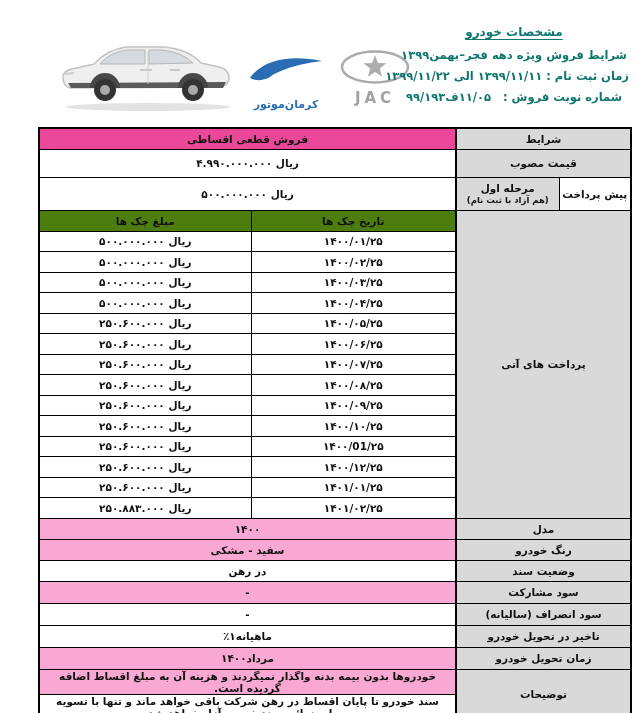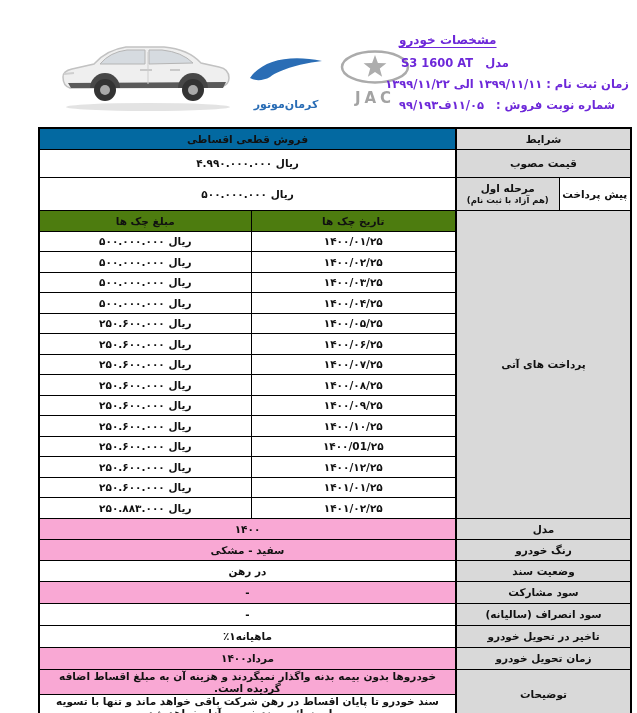--- a/index.html
+++ b/index.html
@@ -11,39 +11,39 @@
     overflow: hidden;
   }
   .page { position: absolute; inset: 0; background: #fff; }
 
   
   .header { position: absolute; top: 0; left: 0; width: 637px; height: 127px; }
   .car-art { position: absolute; left: 52px; top: 26px; width: 192px; height: 88px; }
   .kerman { position: absolute; left: 244px; top: 54px; width: 84px; height: 46px; text-align: center; }
   .kerman-word { font-size: 11px; font-weight: bold; color: #2a6db5; direction: rtl; margin-top: 12px; letter-spacing: .3px; }
   .jac { position: absolute; left: 336px; top: 46px; width: 78px; height: 62px; }
-  .htext { position: absolute; right: 8px; top: 30px; width: 230px; direction: rtl; text-align: left; font-weight: bold; color: #6d28d9; }
+  .htext { position: absolute; right: 8px; top: 22px; width: 230px; direction: rtl; text-align: center; font-weight: bold; color: #0f766e; }
   .htext .line { font-size: 11.5px; line-height: 21px; white-space: nowrap; }
   .htext .title { font-size: 12px; text-decoration: underline; text-underline-offset: 3px; margin-bottom: 2px; }
   .model-val { direction: ltr; unicode-bidi: embed; margin-left: 2px; }
   .gap { display: inline-block; width: 12px; }
 
   
   table.main {
     position: absolute; left: 38px; top: 127px; width: 592px;
     border-collapse: collapse; direction: rtl; table-layout: fixed;
     border: 2.5px solid #000;
   }
   table.main td {
     border: 1px solid #000;
     font-weight: bold; text-align: center; vertical-align: middle;
     font-size: 10.5px; color: #111; padding: 0 2px; overflow: hidden;
   }
   .lbl  { background: #d9d9d9; font-size: 10px; }
-  .hdr  { background: #0369a1; }
+  .hdr  { background: #ec4899; }
   .chdr { background: #4d7c0f; }
   .shade { background: #f9a8d4; }
   .val { direction: ltr; }
   .big { font-size: 13.5px; }
   .det { font-size: 11px; }
   .note { font-size: 9.5px; direction: rtl; }
   .stage-note { font-size: 8.5px; display: block; margin-top: 1px; }
   .bb2 td { border-bottom-width: 2px; }
   .bt2 td { border-top-width: 2px; }
   .divL { border-left-width: 2px !important; }
@@ -80,21 +80,21 @@
     </div>
 
     <svg class="jac" viewBox="0 0 78 62" aria-hidden="true">
       <ellipse cx="39" cy="21" rx="33" ry="15.5" fill="none" stroke="#ababab" stroke-width="2.5"></ellipse>
       <polygon points="39,9 41.9,17 50.4,17.3 43.8,22.5 46.1,30.7 39,26 31.9,30.7 34.2,22.5 27.6,17.3 36.1,17" fill="#adadad"></polygon>
       <text x="39" y="57" text-anchor="middle" font-size="15" letter-spacing="4" fill="#a3a3a3" font-weight="bold" font-family="DejaVu Sans, sans-serif">JAC</text>
     </svg>
 
     <div class="htext">
       <div class="line title">مشخصات خودرو</div>
-      <div class="line"><span>مدل</span><span class="gap"></span><span class="model-val">S3 1600 AT</span></div>
+      <div class="line">شرایط فروش ویژه دهه فجر–بهمن۱۳۹۹</div>
       <div class="line">زمان ثبت نام : ۱۳۹۹/۱۱/۱۱ الی ۱۳۹۹/۱۱/۲۲</div>
       <div class="line"><span>شماره نوبت فروش :</span><span class="gap"></span><span>۱۱/۰۵ف۹۹/۱۹۳</span></div>
     </div>
   </div>
 
   <table class="main" dir="rtl">
     <colgroup>
         <col style="width:72px">
         <col style="width:103px">
         <col style="width:205px">

